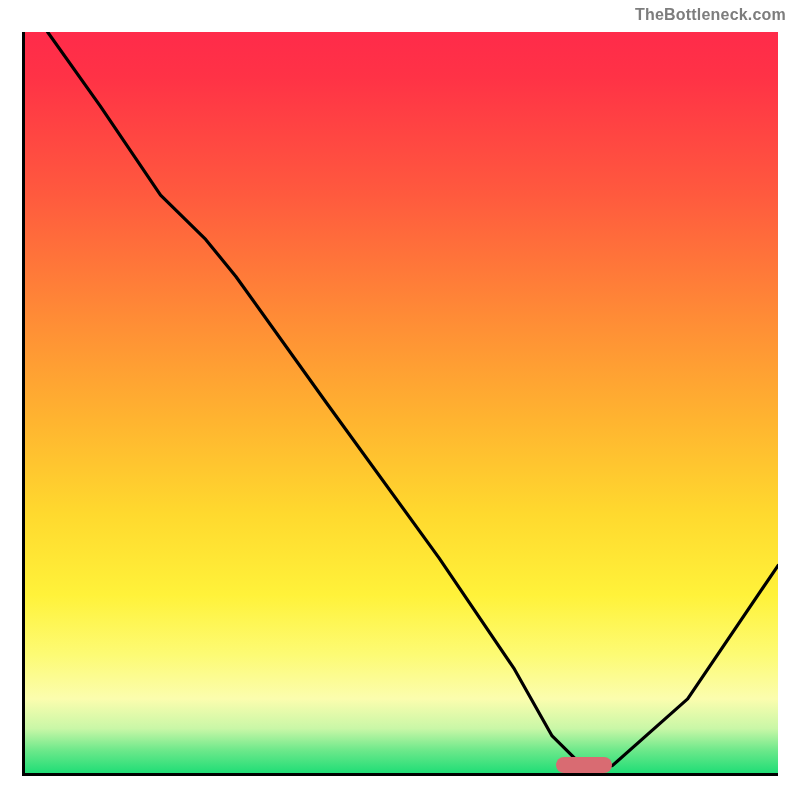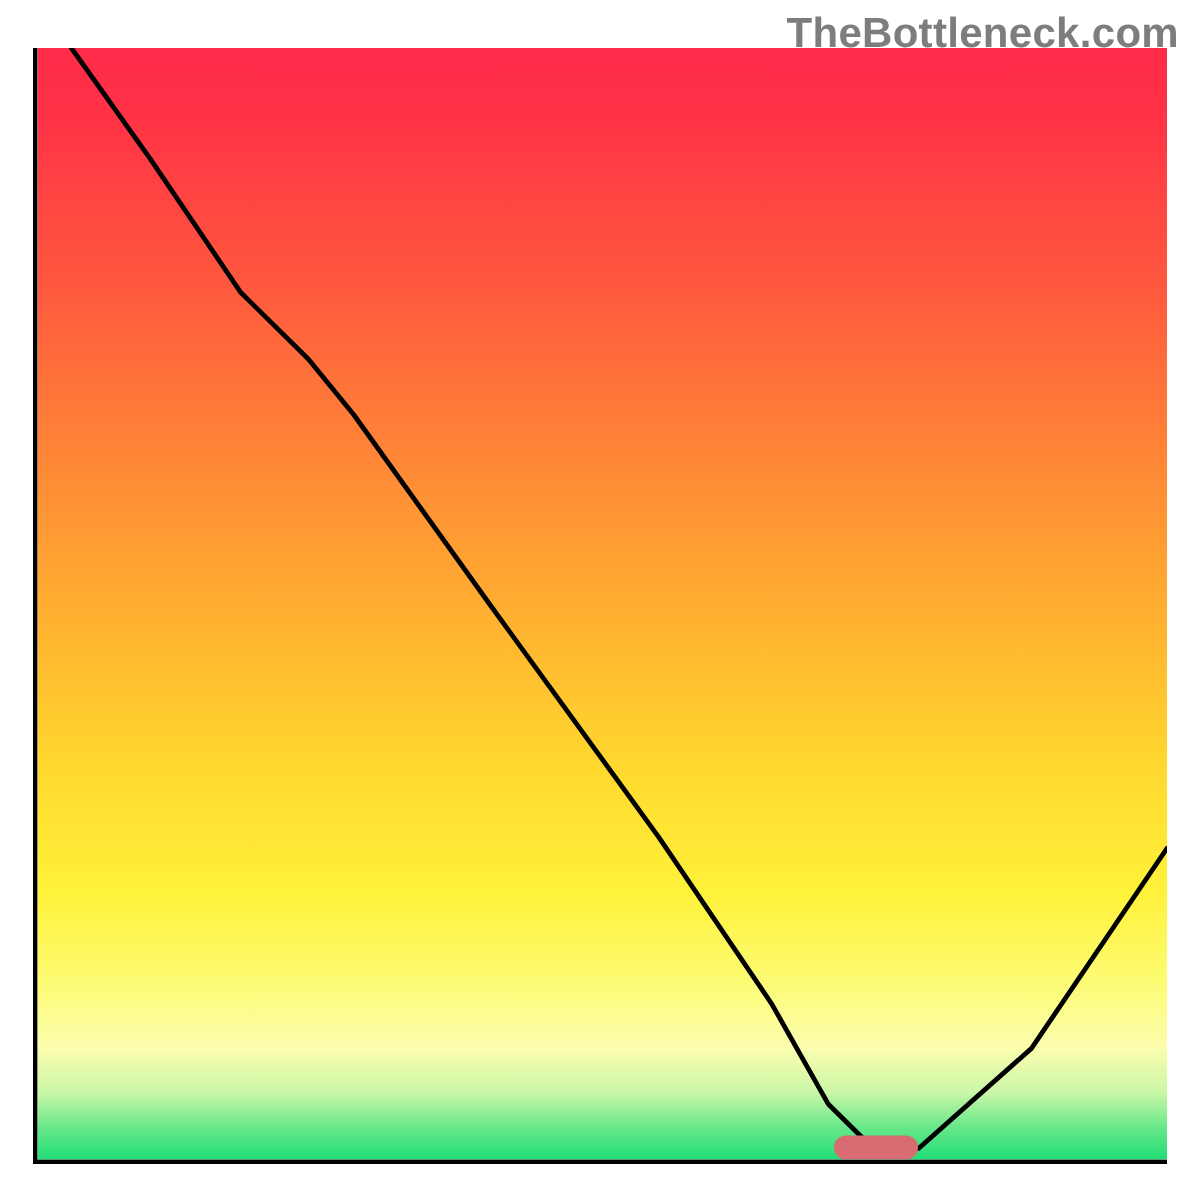--- a/index.html
+++ b/index.html
@@ -12,21 +12,21 @@
   }
   .chart-wrap {
     position: relative;
     width: 800px;
     height: 800px;
   }
   .watermark {
     position: absolute;
     top: 6px;
     right: 14px;
-    font-size: 28px;
+    font-size: 16px;
     font-weight: 600;
     color: #7d7d7d;
     letter-spacing: 0.2px;
     user-select: none;
   }
   .plot-area {
     position: absolute;
     left: 22px;
     top: 32px;
     width: 756px;

